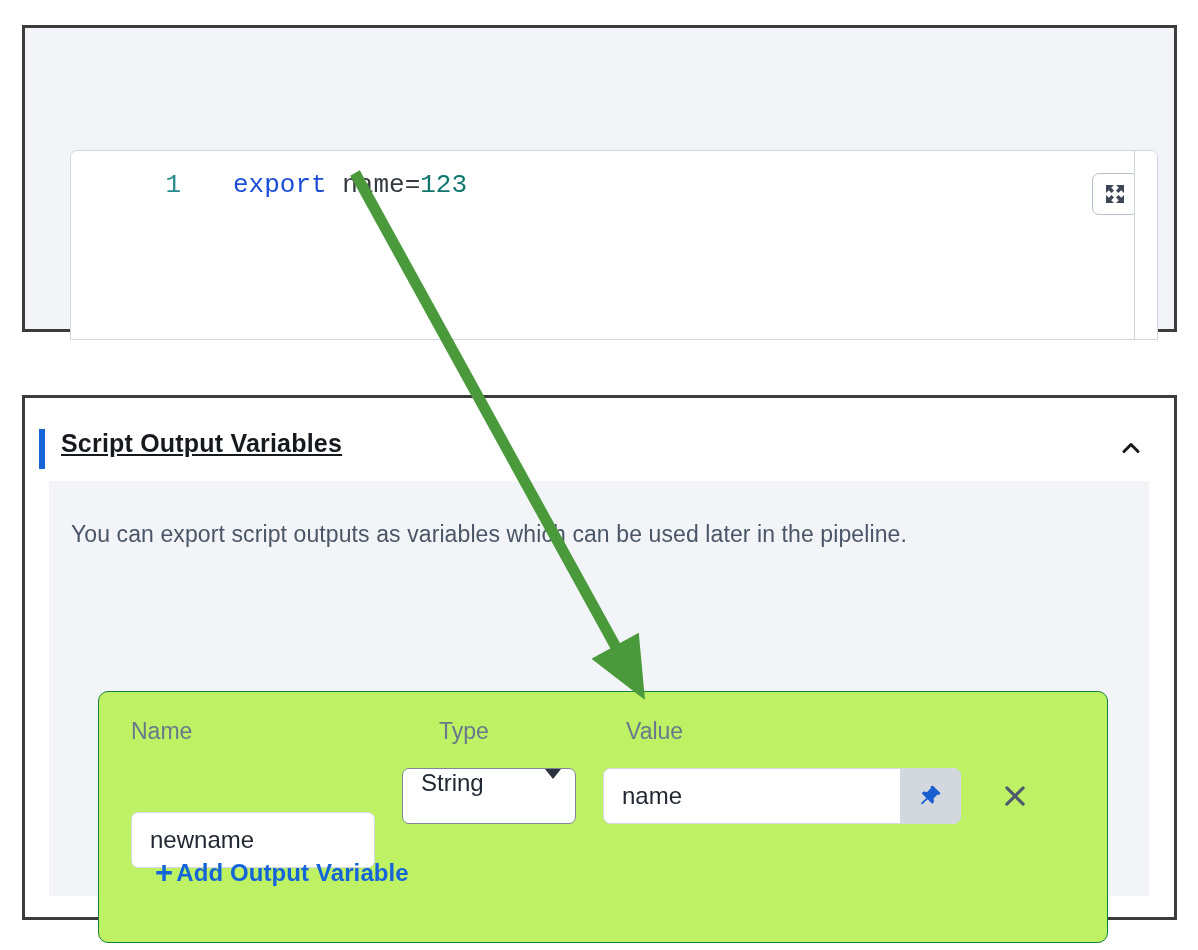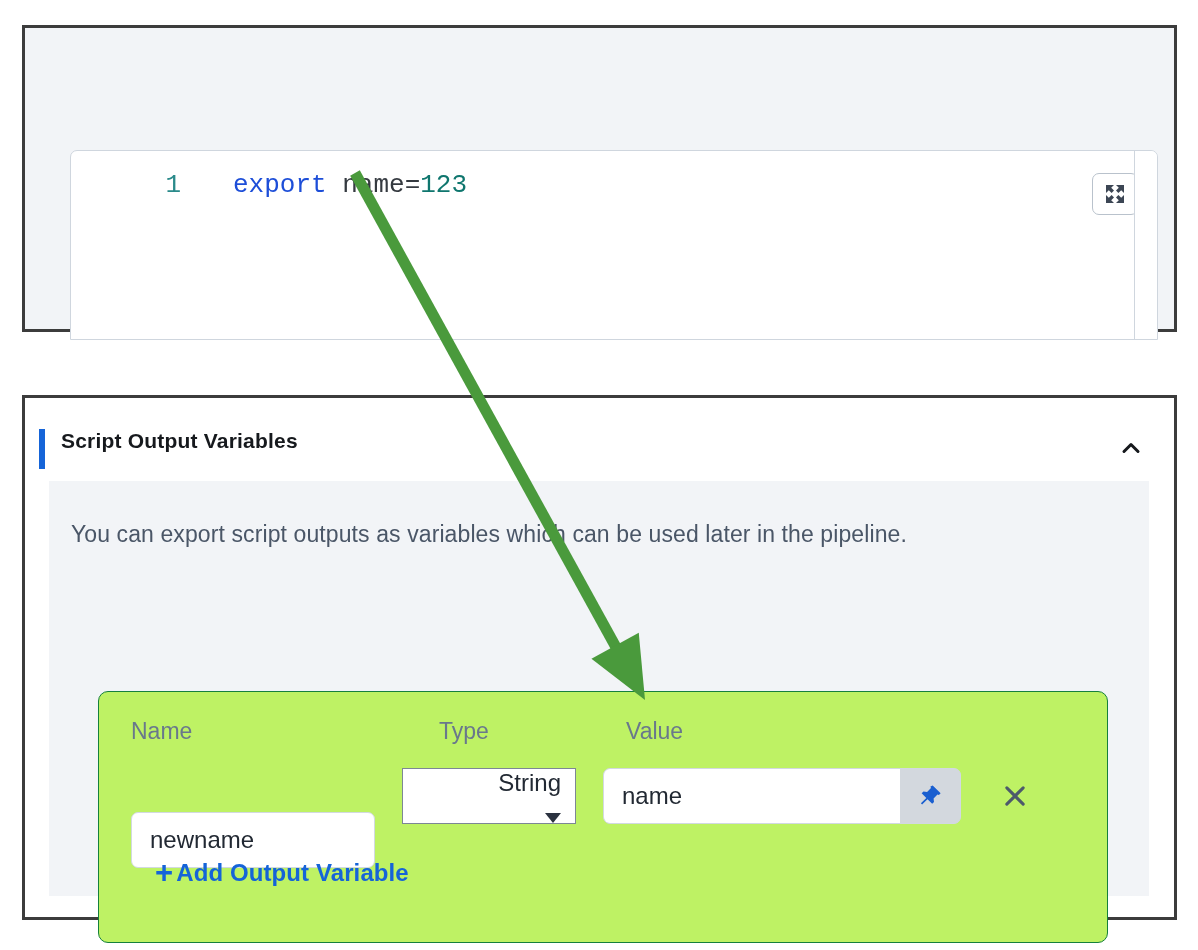--- a/index.html
+++ b/index.html
@@ -160,24 +160,25 @@
     left: 14px;
     top: 6px;
     width: 6px;
     height: 40px;
     background: #1564d8;
   }
   .section-title {
     position: absolute;
     left: 36px;
     top: 6px;
-    font-size: 21px;
+    font-size: 25px;
     font-weight: bold;
     color: #16191d;
     letter-spacing: .2px;
+    text-decoration: underline;
   }
   .collapse-chevron {
     position: absolute;
     right: 28px;
     top: 10px;
     width: 30px;
     height: 30px;
     display: flex;
     align-items: center;
     justify-content: center;
@@ -254,27 +255,26 @@
   #name-input { left: 32px; width: 244px; margin-top: 44px; }
 
   .select-box {
     position: absolute;
     left: 303px;
     top: 0;
     width: 174px;
     height: 56px;
     background: #ffffff;
     border: 1px solid #7d8795;
-    border-radius: 0;
-    box-sizing: border-box;
-    display: flex;
-    align-items: flex-end;
+    border-radius: 7px;
+    box-sizing: border-box;
+    display: flex;
+    align-items: flex-start;
     padding: 0 14px 0 18px;
     cursor: pointer;
-    flex-direction: column;
   }
   .select-label {
     font-size: 24px;
     color: #222933;
     flex: 1;
   }
   .caret {
     width: 0; height: 0;
     border-left: 8px solid transparent;
     border-right: 8px solid transparent;

